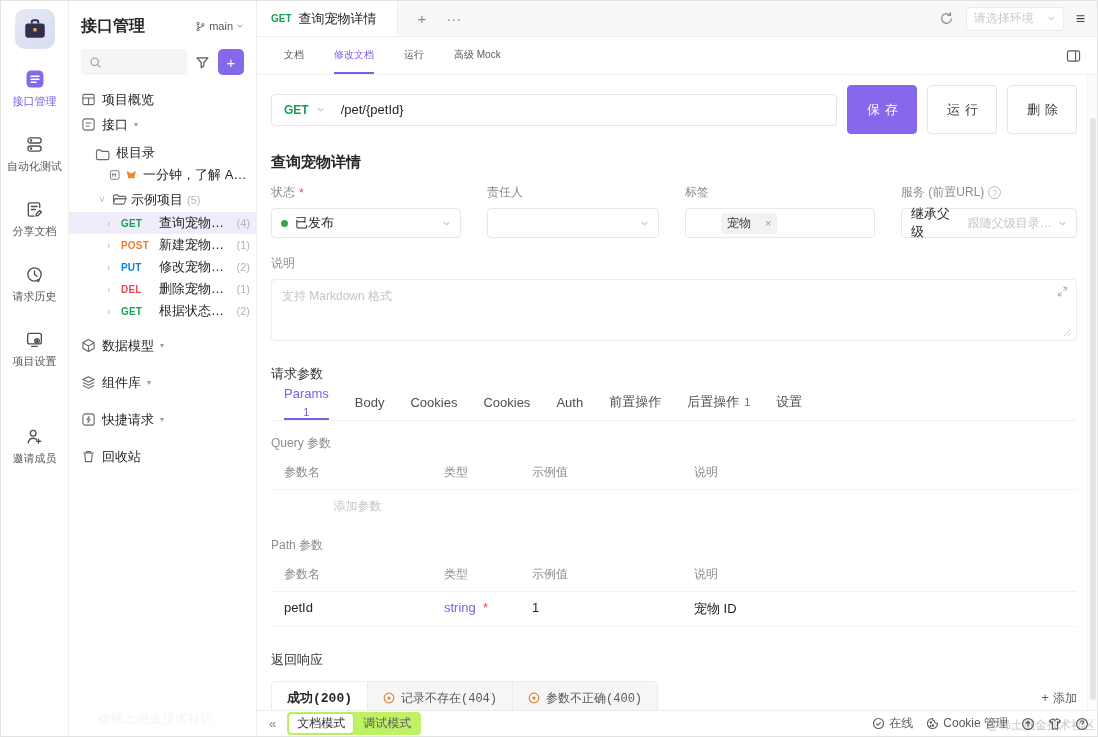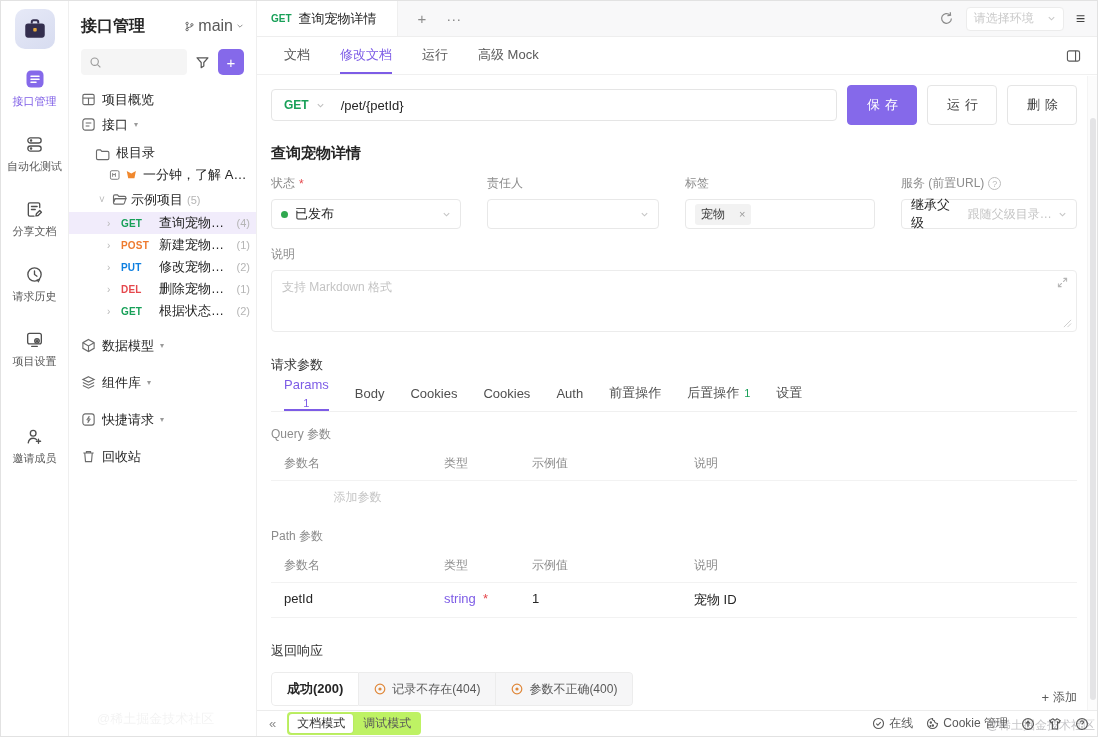--- a/index.html
+++ b/index.html
@@ -12,21 +12,21 @@
   .logo { width:40px; height:40px; border-radius:10px; background:linear-gradient(145deg,#e6e9f7,#d7dcf0); display:flex; align-items:center; justify-content:center; margin-bottom:20px; }
   .rail-item { display:flex; flex-direction:column; align-items:center; gap:5px; margin-bottom:25px; font-size:11px; color:#595959; cursor:pointer; }
   .rail-item.active { color:#7d5ce6; }
   .rail-item .ric { height:20px; display:flex; align-items:center; }
   .rail-gap { margin-top:32px; }
 
   
   .sidebar { width:188px; flex-shrink:0; border-right:1px solid #efefef; padding-top:10px; position:relative; background:#fff; }
   .sb-head { display:flex; align-items:center; justify-content:space-between; padding:0 12px; height:30px; }
   .sb-title { font-size:16px; font-weight:bold; }
-  .sb-branch { display:flex; align-items:center; gap:3px; font-size:16px; color:#595959; cursor:pointer; }
+  .sb-branch { display:flex; align-items:center; gap:3px; font-size:11px; color:#595959; cursor:pointer; }
   .sb-search { display:flex; align-items:center; gap:8px; padding:8px 12px 6px; }
   .search-box { flex:1; height:26px; background:#f5f5f5; border-radius:4px; display:flex; align-items:center; padding:0 8px; gap:5px; }
   .search-box input { border:none; outline:none; background:transparent; width:70px; font-size:12px; }
   .add-btn { width:26px; height:26px; background:#8569ea; color:#fff; border:none; border-radius:5px; font-size:15px; line-height:1; cursor:pointer; }
   .tree { margin-top:6px; font-size:13px; }
   .trow { height:25px; display:flex; align-items:center; gap:6px; padding:0 6px 0 12px; cursor:pointer; white-space:nowrap; overflow:hidden; }
   .trow.ep { height:22px; padding-left:38px; gap:5px; }
   .trow.ind1 { padding-left:26px;align-items:flex-end; }
   .trow.ind2 { padding-left:40px; }
   .trow.ind15 { padding-left:30px; gap:4px; }
@@ -43,42 +43,42 @@
   
   .main { flex:1; min-width:0; display:flex; flex-direction:column; position:relative; }
   .topbar { height:36px; flex-shrink:0; background:#f8f8f9; border-bottom:1px solid #eeeeee; display:flex; align-items:center; }
   .toptab { height:100%; background:#fff; border-right:1px solid #efefef; display:flex; align-items:center; gap:7px; padding:0 20px 0 14px; font-size:13px; cursor:pointer; }
   .toptab .tm { font-size:10px; font-weight:bold; }
   .tb-ic { color:#8c8c8c; font-size:15px; margin-left:20px; cursor:pointer; }
   .tb-right { margin-left:auto; display:flex; align-items:center; gap:12px; padding-right:12px; }
   .env-select { width:98px; height:24px; border:1px solid #ececec; border-radius:4px; background:#fff; display:flex; align-items:center; justify-content:space-between; padding:0 7px; font-size:12px; color:#c9c9c9; cursor:pointer; }
   .hamburger { font-size:16px; color:#404040; cursor:pointer; }
 
-  .doctabs { height:38px; flex-shrink:0; border-bottom:1px solid #f0f0f0; display:flex; align-items:center; gap:30px; padding-left:27px; font-size:13px; color:#595959; }
+  .doctabs { height:38px; flex-shrink:0; border-bottom:1px solid #f0f0f0; display:flex; align-items:center; gap:30px; padding-left:27px; font-size:10px; color:#595959; }
   .dtab { height:100%; display:flex; align-items:center; border-bottom:2px solid transparent; padding-top:1px; cursor:pointer; }
   .dtab.active { color:#7d5ce6; border-color:#7d5ce6; }
   .panel-toggle { margin-left:auto; margin-right:16px; cursor:pointer; display:flex; }
 
   .urlrow { flex-shrink:0; display:flex; align-items:center; gap:10px; padding:10px 20px 10px 14px; }
   .urlbox { flex:1; height:32px; border:1px solid #e5e5e5; border-radius:4px; display:flex; align-items:center; padding:0 12px; gap:7px; cursor:text; }
   .urlbox .um { font-size:12px; font-weight:bold; color:#18a058; }
   .url-text { font-size:13px; margin-left:9px; }
-  .btn { height:40px; min-width:70px; border:1px solid #e5e5e5; border-radius:4px; background:#fff; font-family:inherit; font-size:13px; color:#404040; letter-spacing:5px; padding:0 8px 0 14px; cursor:pointer; }
+  .btn { height:49px; min-width:70px; border:1px solid #e5e5e5; border-radius:4px; background:#fff; font-family:inherit; font-size:13px; color:#404040; letter-spacing:5px; padding:0 8px 0 14px; cursor:pointer; }
   .btn.save { background:#8569ea; border-color:#8569ea; color:#fff; }
 
   .content { flex:1; overflow:hidden; padding:0 20px 0 14px; position:relative; }
   .doc-title { font-size:15px; font-weight:bold; margin-top:9px; }
   .fgrid { display:grid; grid-template-columns:190px 172px 190px 1fr; column-gap:26px; margin-top:12px; }
   .flabel { font-size:12px; color:#8c8c8c; margin-bottom:7px; display:flex; align-items:center; gap:4px; }
   .req { color:#e5484d; }
   .ctrl { height:30px; border:1px solid #e8e8e8; border-radius:4px; display:flex; align-items:center; justify-content:space-between; padding:0 9px; font-size:13px; cursor:pointer; }
   .ctrl-l { display:flex; align-items:center; gap:7px; min-width:0; }
   .dot { width:7px; height:7px; border-radius:50%; background:#2fa84f; flex-shrink:0; }
   .chev { flex-shrink:0; display:flex; }
-  .tagchip { background:#f2f2f2; border-radius:3px; padding:2px 6px; font-size:12px; color:#404040; display:inline-flex; align-items:center; gap:14px; }
+  .tagchip { background:#f2f2f2; border-radius:3px; padding:2px 6px; font-size:12px; color:#404040; display:inline-flex; align-items:center; gap:14px;margin-left:26px; }
   .tagchip .x { color:#9a9a9a; cursor:pointer; font-size:11px; }
   .svc-ph { color:#c4c4c4; font-size:12px; overflow:hidden; text-overflow:ellipsis; white-space:nowrap; }
   .qmark { width:13px; height:13px; border:1px solid #bdbdbd; border-radius:50%; color:#bdbdbd; font-size:9px; display:inline-flex; align-items:center; justify-content:center; }
 
   .desc-label { font-size:12px; color:#8c8c8c; margin-top:17px; }
   .desc-wrap { position:relative; margin-top:7px; }
   .desc-wrap textarea { width:100%; height:62px; border:1px solid #ececec; border-radius:4px; padding:8px 10px; font-family:inherit; font-size:12px; resize:none; outline:none; display:block; }
   .desc-wrap textarea::placeholder { color:#c4c4c4; }
   .expand-ic { position:absolute; top:7px; right:9px; cursor:pointer; display:flex; }
   .resize-ic { position:absolute; bottom:4px; right:5px; display:flex; }
@@ -93,21 +93,21 @@
 
   .sub-label { font-size:12px; color:#8c8c8c; margin-top:14px; }
   .ptable { margin-top:4px; }
   .prow { display:grid; grid-template-columns:160px 88px 162px 1fr; }
   .prow > div { padding:8px 0 8px 13px; font-size:12px; border-bottom:1px solid #f2f2f2; white-space:nowrap; }
   .prow.head > div { color:#8c8c8c; }
   .prow.addrow > div { border-bottom:none; color:#c6c6c6; cursor:text;text-align:center; }
   .prow.vals > div { font-size:13px; color:#262626; }
   .typ { color:#7d5ce6; }
 
-  .resp-row { display:flex; align-items:flex-end; justify-content:space-between; margin-top:12px; }
+  .resp-row { display:flex; align-items:center; justify-content:space-between; margin-top:12px;font-family:Liberation Mono, monospace; }
   .rtabs { display:flex; height:34px; border-radius:4px; overflow:hidden; }
   .rtab { display:flex; align-items:center; gap:6px; padding:0 15px; font-size:12px; color:#595959; background:#f6f6f7; border:1px solid #ececec; border-left:none; cursor:pointer; }
   .rtab:first-child { border-left:1px solid #ececec; border-radius:4px 0 0 4px; }
   .rtab:last-child { border-radius:0 4px 4px 0; }
   .rtab.active { background:#fff; color:#262626; font-weight:bold; font-size:13px; }
   .add-resp { display:flex; align-items:center; gap:4px; font-size:12px; color:#595959; cursor:pointer; }
   .add-resp .pl { font-size:13px; }
 
   .bottombar { height:26px; flex-shrink:0; border-top:1px solid #ececec; background:#fff; display:flex; align-items:center; gap:11px; padding:0 8px 0 12px; font-size:12px; color:#595959; position:relative; }
   .collapse { color:#8c8c8c; font-size:13px; cursor:pointer; }

